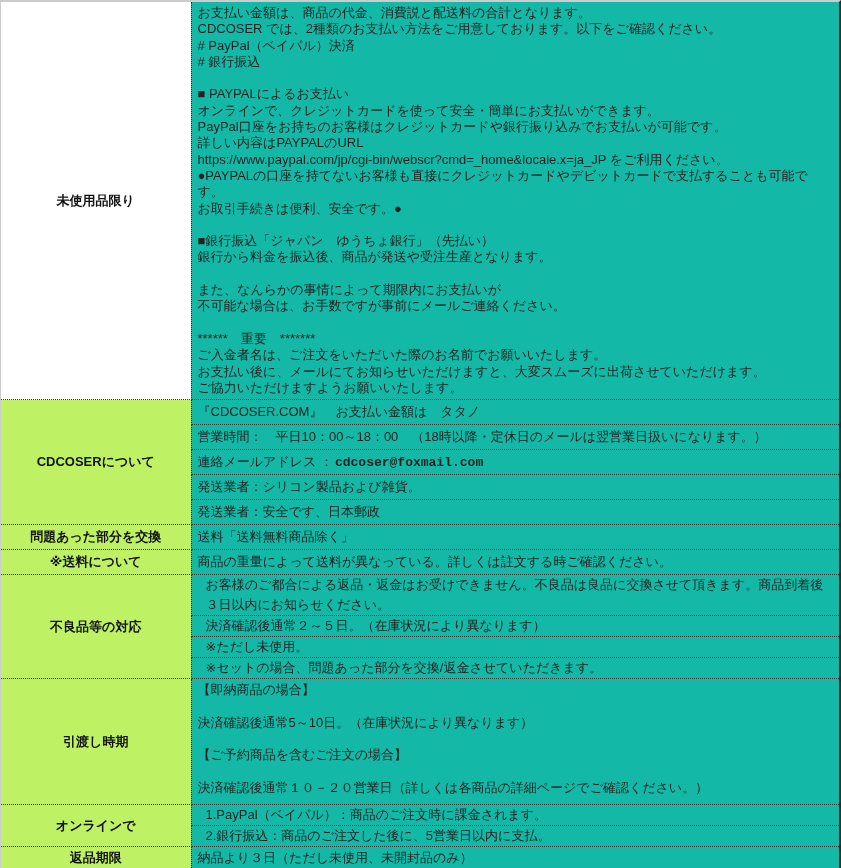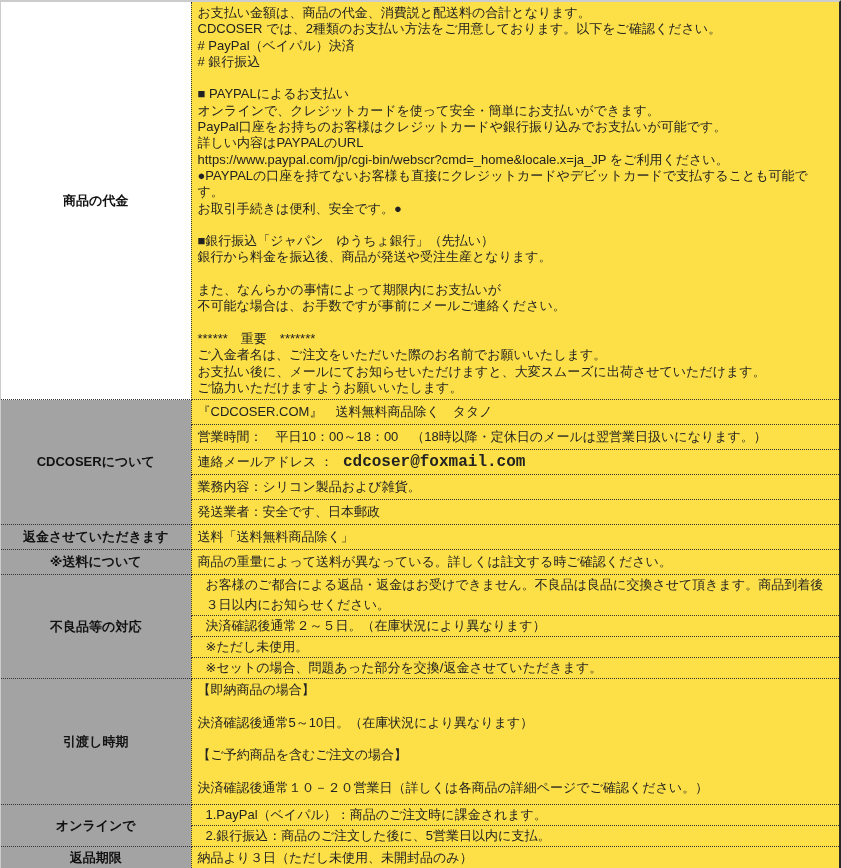--- a/index.html
+++ b/index.html
@@ -5,52 +5,52 @@
   html,body{margin:0;padding:0;background:#fff;}
   body{width:841px;font-family:"Liberation Sans","DejaVu Sans",sans-serif;}
   .page{
     width:841px;min-height:868px;box-sizing:border-box;background:#fff;
     border-top:2px solid #cccccc;border-left:1px solid #cccccc;
     border-right:2px solid #2a2a2a;border-bottom:3px solid #111111;
   }
   table.policy{border-collapse:collapse;width:100%;table-layout:fixed;}
   col.c-label{width:190px;}
   th{
-    background:#a3a3a3;color:#111;font-size:13px;font-weight:bold;
+    background:#bef264;color:#111;font-size:13px;font-weight:bold;
     text-align:center;vertical-align:middle;padding:2px 4px;
     border-right:1px dotted #333;border-bottom:1px dotted #333;
     box-sizing:border-box;
   }
   th.white{background:#ffffff;}
   td{
-    background:#fde047;color:#222;font-size:13px;line-height:16px;
+    background:#14b8a6;color:#222;font-size:13px;line-height:16px;
     vertical-align:middle;padding:1px 6px;border-bottom:1px dotted #333;
     box-sizing:border-box;word-break:break-all;
   }
   td.pre{white-space:pre-wrap;vertical-align:top;padding:3px 6px;line-height:16.3px;}
   td.tight{padding:0 14px;line-height:20px;}
   tr.h25{height:25px;} tr.h20{height:20px;} tr.h22{height:22px;}
   tr.r-pay{height:397px;}
   tr.d1{height:34px;} tr.d2{height:17px;} tr.d3{height:16px;} tr.d4{height:17px;}
   tr.r-delivery{height:126px;}
   tr.last th, tr.last td{border-bottom:none;}
-  .email{font-weight:bold;font-family:"Liberation Mono","DejaVu Sans Mono",monospace;font-size:16px;margin-left:10px;}
+  .email{font-weight:bold;font-family:"Liberation Mono","DejaVu Sans Mono",monospace;font-size:13px;margin-left:2px;}
 </style>
 </head>
 <body>
 
 <div class="page">
   <table class="policy">
     <colgroup>
         <col class="c-label">
         <col class="c-content">
       </colgroup>
     <tbody>
       <tr class="r-pay">
-        <th class="white">商品の代金</th>
+        <th class="white">未使用品限り</th>
         <td class="pre">お支払い金額は、商品の代金、消費説と配送料の合計となります。
 CDCOSER では、2種類のお支払い方法をご用意しております。以下をご確認ください。
 # PayPal（ベイパル）決済
 # 銀行振込
 
 ■ PAYPALによるお支払い
 オンラインで、クレジットカードを使って安全・簡単にお支払いができます。
 PayPal口座をお持ちのお客様はクレジットカードや銀行振り込みでお支払いが可能です。
 詳しい内容はPAYPALのURL
 https://www.paypal.com/jp/cgi-bin/webscr?cmd=_home&amp;locale.x=ja_JP をご利用ください。
@@ -64,37 +64,37 @@
 不可能な場合は、お手数ですが事前にメールご連絡ください。
 
 ******　重要　*******
 ご入金者名は、ご注文をいただいた際のお名前でお願いいたします。
 お支払い後に、メールにてお知らせいただけますと、大変スムーズに出荷させていただけます。
 ご協力いただけますようお願いいたします。</td>
       </tr>
 
       <tr class="h25">
         <th rowspan="5">CDCOSERについて</th>
-        <td>『CDCOSER.COM』　送料無料商品除く　タタノ</td>
+        <td>『CDCOSER.COM』　お支払い金額は　タタノ</td>
       </tr>
       <tr class="h25">
         <td>営業時間：　平日10：00～18：00　（18時以降・定休日のメールは翌営業日扱いになります。）</td>
       </tr>
       <tr class="h25">
         <td><span>連絡メールアドレス ：</span><span class="email">cdcoser@foxmail.com</span></td>
       </tr>
       <tr class="h25">
-        <td>業務内容：シリコン製品および雑貨。</td>
+        <td>発送業者：シリコン製品および雑貨。</td>
       </tr>
       <tr class="h25">
         <td>発送業者：安全です、日本郵政</td>
       </tr>
 
       <tr class="h25">
-        <th>返金させていただきます</th>
+        <th>問題あった部分を交換</th>
         <td>送料「送料無料商品除く」</td>
       </tr>
 
       <tr class="h25">
         <th>※送料について</th>
         <td>商品の重量によって送料が異なっている。詳しくは註文する時ご確認ください。</td>
       </tr>
 
       <tr class="d1">
         <th rowspan="4">不良品等の対応</th>

